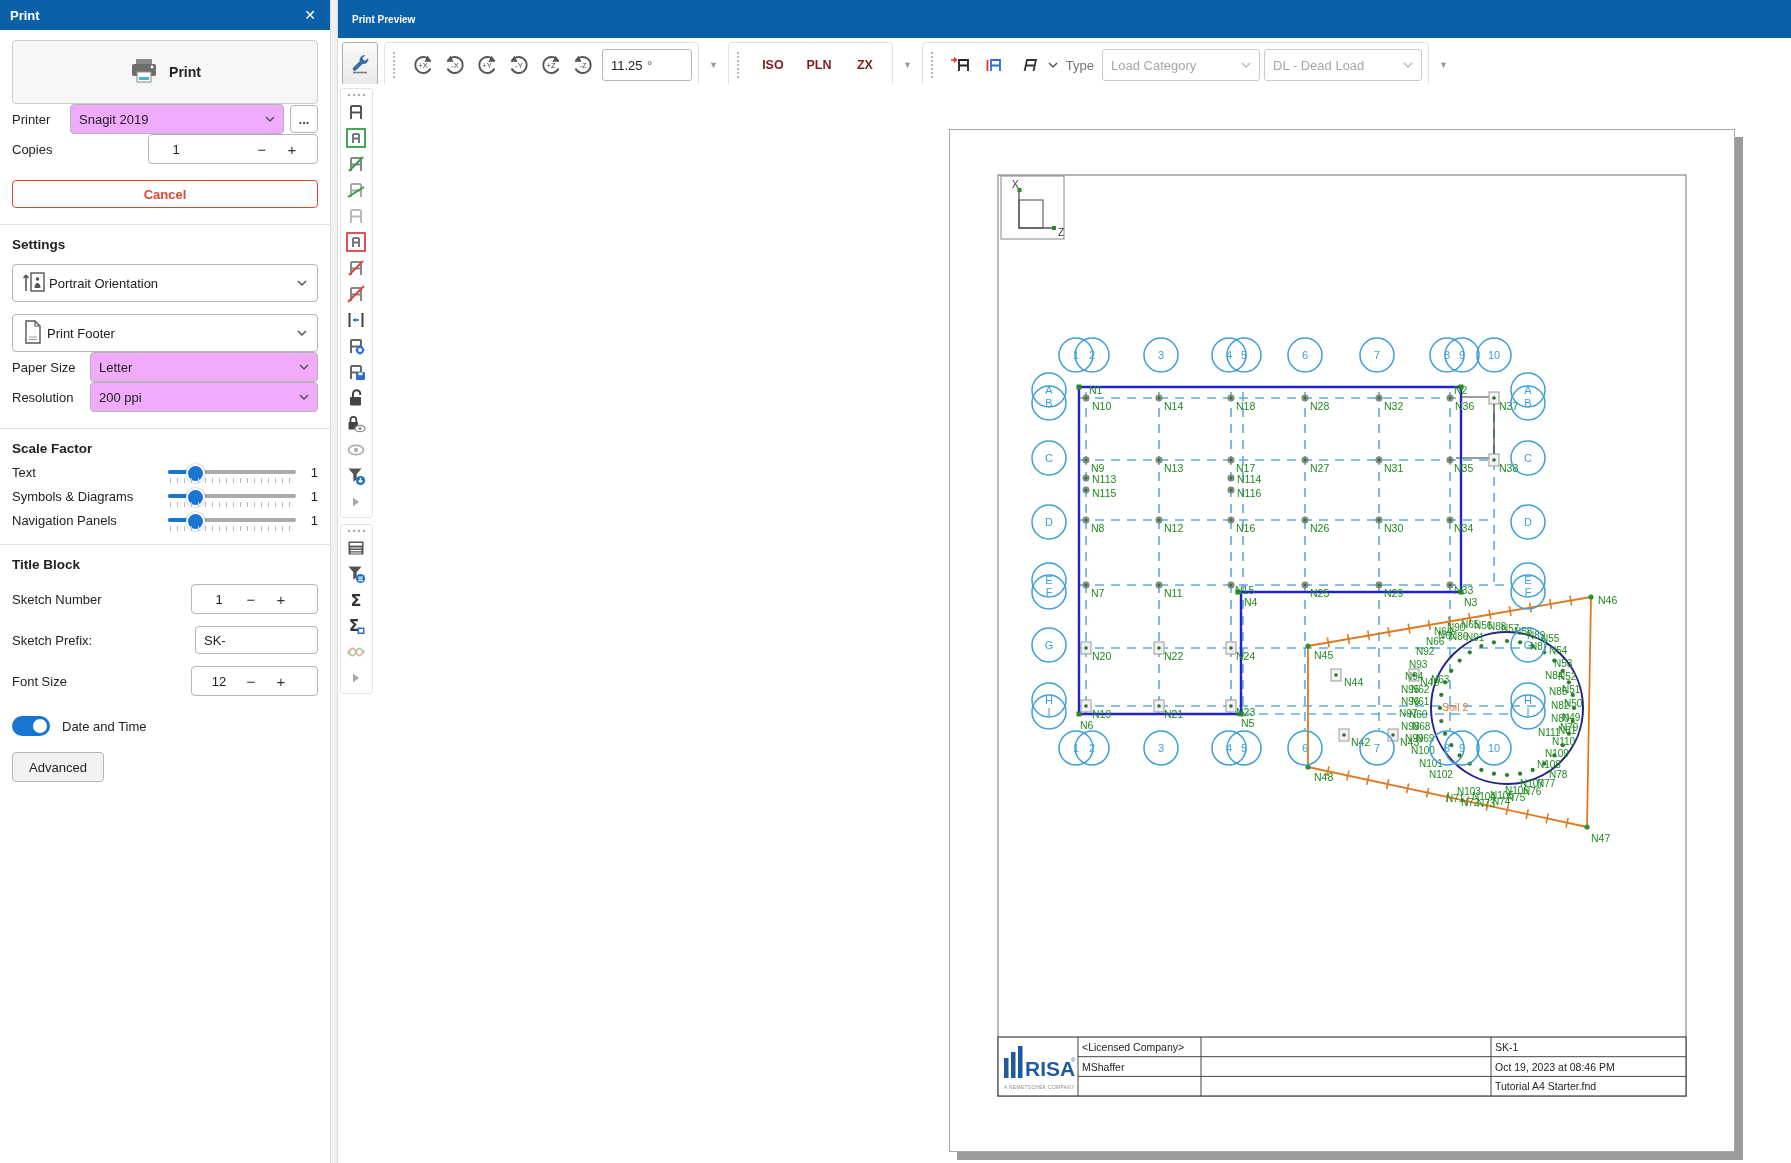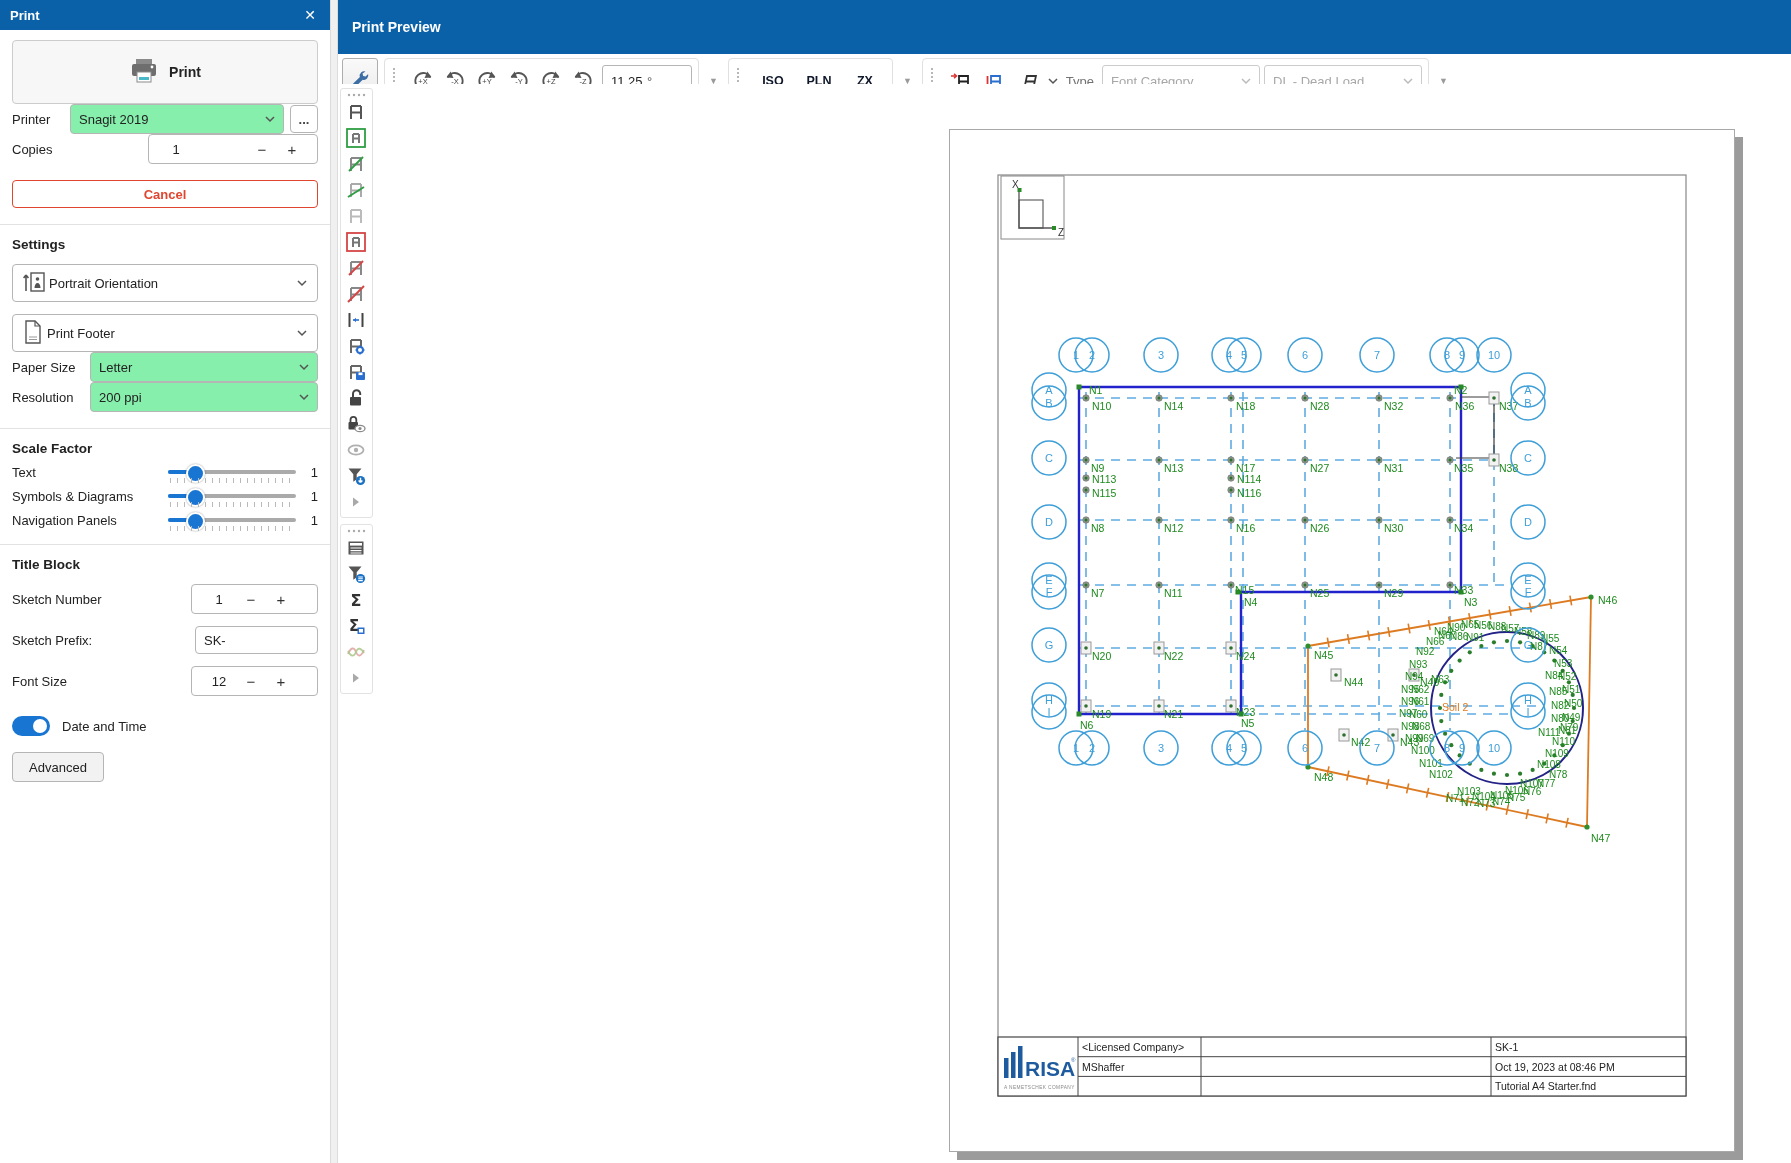--- a/index.html
+++ b/index.html
@@ -9,21 +9,21 @@
   .left-panel{position:absolute;left:0;top:0;width:330px;height:1163px;background:#fff;}
   .panel-head{height:30px;background:#0b61a8;color:#fff;display:flex;align-items:center;
               padding:0 10px;font-weight:bold;font-size:13px;}
   .panel-head .spacer{flex:1}
   .close-x{cursor:pointer;font-size:14px;font-weight:normal;padding:0 4px;}
   .panel-body{padding:10px 12px 0 12px;}
   .big-print-btn{height:62px;border:1px solid #ccc;border-radius:4px;background:#f7f7f7;
      display:flex;align-items:center;justify-content:center;gap:10px;font-weight:bold;font-size:14px;}
   .row{display:flex;align-items:center;margin-top:0;}
   .row label{width:58px;}
-  .select{border:1px solid #b5b5b5;border-radius:4px;height:28px;background:#86efac;
+  .select{border:1px solid #b5b5b5;border-radius:4px;height:28px;background:#f0abfc;
      display:flex;align-items:center;padding:0 8px;flex:1;gap:6px;}
   .select span{flex:1;white-space:nowrap;overflow:hidden;}
   .more-btn{border:1px solid #b5b5b5;border-radius:4px;width:26px;height:26px;margin-left:6px;
      display:flex;align-items:center;justify-content:center;font-weight:bold;color:#444;}
   .stepper{border:1px solid #b5b5b5;border-radius:4px;height:28px;display:flex;align-items:center;
      padding:0 10px;gap:0;}
   .stepper .val{width:34px;text-align:center;}
   .stepper .sbtn{width:30px;text-align:center;color:#333;font-size:15px;}
   .cancel-btn{margin-top:16px;height:26px;border:1px solid #e0462f;border-radius:4px;color:#e0462f;
      display:flex;align-items:center;justify-content:center;font-weight:bold;background:#fff;}
@@ -50,27 +50,27 @@
   .toggle-row{display:flex;align-items:center;margin-top:20px;gap:12px;}
   .toggle{width:38px;height:20px;border-radius:10px;background:#1876d2;position:relative;}
   .toggle .knob{position:absolute;right:3px;top:3px;width:14px;height:14px;border-radius:50%;background:#fff;}
   .advanced-btn{margin-top:16px;width:90px;height:28px;border:1px solid #b5b5b5;border-radius:4px;
      background:#f2f2f2;display:flex;align-items:center;justify-content:center;font-weight:normal;}
   .divider-v{position:absolute;left:330px;top:0;width:8px;height:1163px;background:#f0f0f0;
      border-left:1px solid #dcdcdc;border-right:1px solid #dcdcdc;box-sizing:border-box;}
   
   .right{position:absolute;left:338px;top:0;width:1453px;height:1163px;}
   .prev-head{height:30px;background:#0b61a8;color:#fff;display:flex;align-items:center;
-     padding:12px 14px;font-weight:bold;font-size:14px;}
+     padding:4px 14px;font-weight:bold;font-size:10px;}
   .toolbar{height:54px;border-bottom:1px solid #e6e6e6;display:flex;align-items:center;gap:6px;padding:0 2px;}
   .tool-group{border:1px solid #e0e0e0;border-radius:4px;height:44px;display:flex;align-items:center;
      padding:0 6px;gap:4px;background:#fff;}
   .grip{width:5px;height:26px;border-left:2px dotted #b7b7b7;margin:0 4px 0 2px;}
   .tool-btn{display:flex;align-items:center;justify-content:center;min-width:30px;height:34px;border-radius:3px;}
-  .tool-btn.texty{font-size:12.5px;color:#0f172a;padding:0 6px;font-weight:bold;}
+  .tool-btn.texty{font-size:12.5px;color:#7f1d1d;padding:0 6px;font-weight:bold;}
   .wrench-btn{width:34px;height:44px;border:1px solid #adadad;border-radius:3px;margin-left:2px;
      background:linear-gradient(#fafafa,#e8e8e8);display:flex;align-items:center;justify-content:center;}
   .angle-input{border:1px solid #b5b5b5;border-radius:3px;width:72px;height:30px;display:flex;
      align-items:center;padding:0 8px;font-size:13px;}
   .angle-input span{flex:1}
   .caret{color:#9a9a9a;font-size:9px;padding:0 4px;}
   .dis-select{border:1px solid #ccc;border-radius:3px;height:30px;display:flex;align-items:center;
      padding:0 8px;color:#a7a7a7;gap:8px;background:#fff;}
   .type-label{font-size:13px;color:#737373;margin:0 4px;}
   .prev-body{position:absolute;left:0;top:84px;right:0;bottom:0;background:#fff;}
@@ -362,21 +362,21 @@
             <g transform="skewX(-12) translate(4,0)">
               <path d="M5 16V5h9v11M5 10.5h9" stroke="#333" stroke-width="1.8" fill="none"></path>
             </g>
           </svg>
         </span>
         <svg width="10" height="7" viewBox="0 0 10 7">
             <path d="M1 1l4 4 4-4" fill="none" stroke="#555" stroke-width="1.5"></path>
           </svg>
         <span class="type-label">Type</span>
         <div class="dis-select" style="width:140px">
-          <span style="flex:1">Font Category</span>
+          <span style="flex:1">Load Category</span>
           <svg width="10" height="7" viewBox="0 0 10 7">
               <path d="M1 1l4 4 4-4" fill="none" stroke="#bbb" stroke-width="1.5"></path>
             </svg>
         </div>
         <div class="dis-select" style="width:140px">
           <span style="flex:1">DL - Dead Load</span>
           <svg width="10" height="7" viewBox="0 0 10 7">
               <path d="M1 1l4 4 4-4" fill="none" stroke="#bbb" stroke-width="1.5"></path>
             </svg>
         </div>

